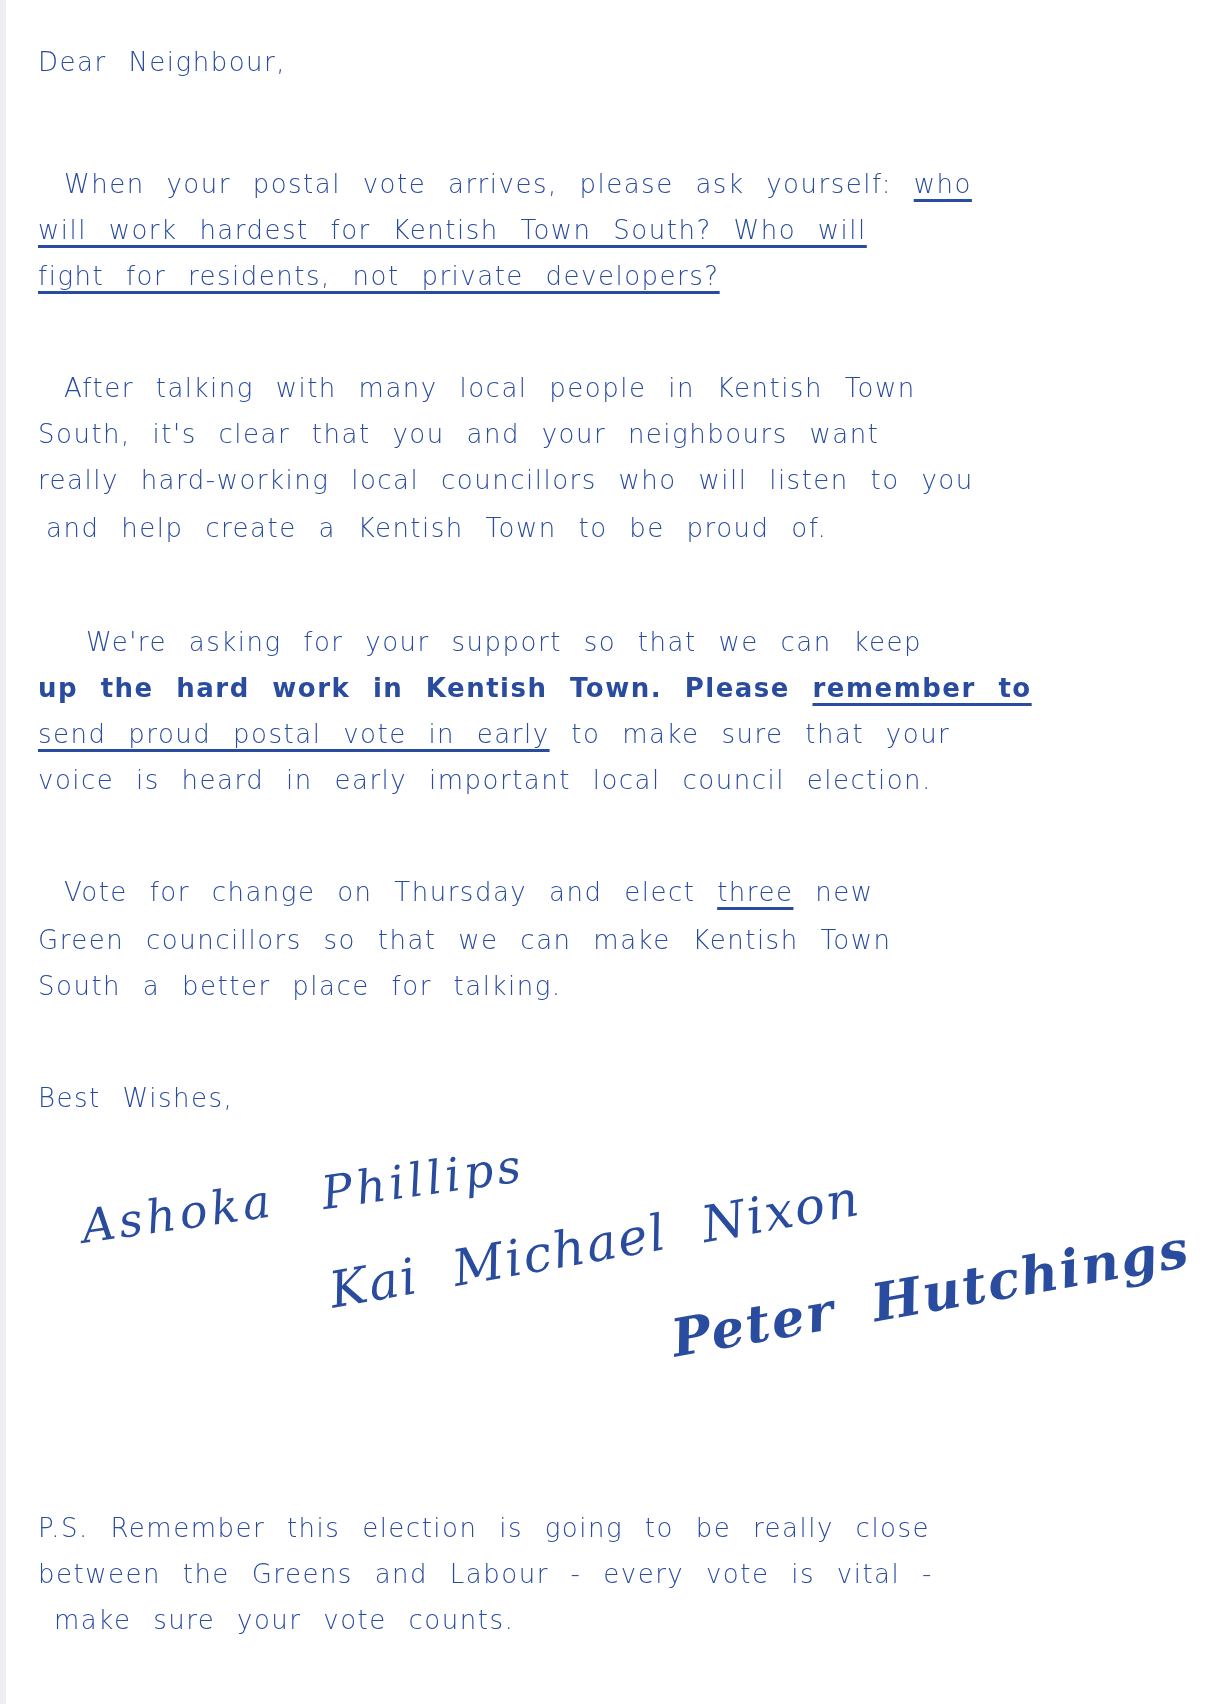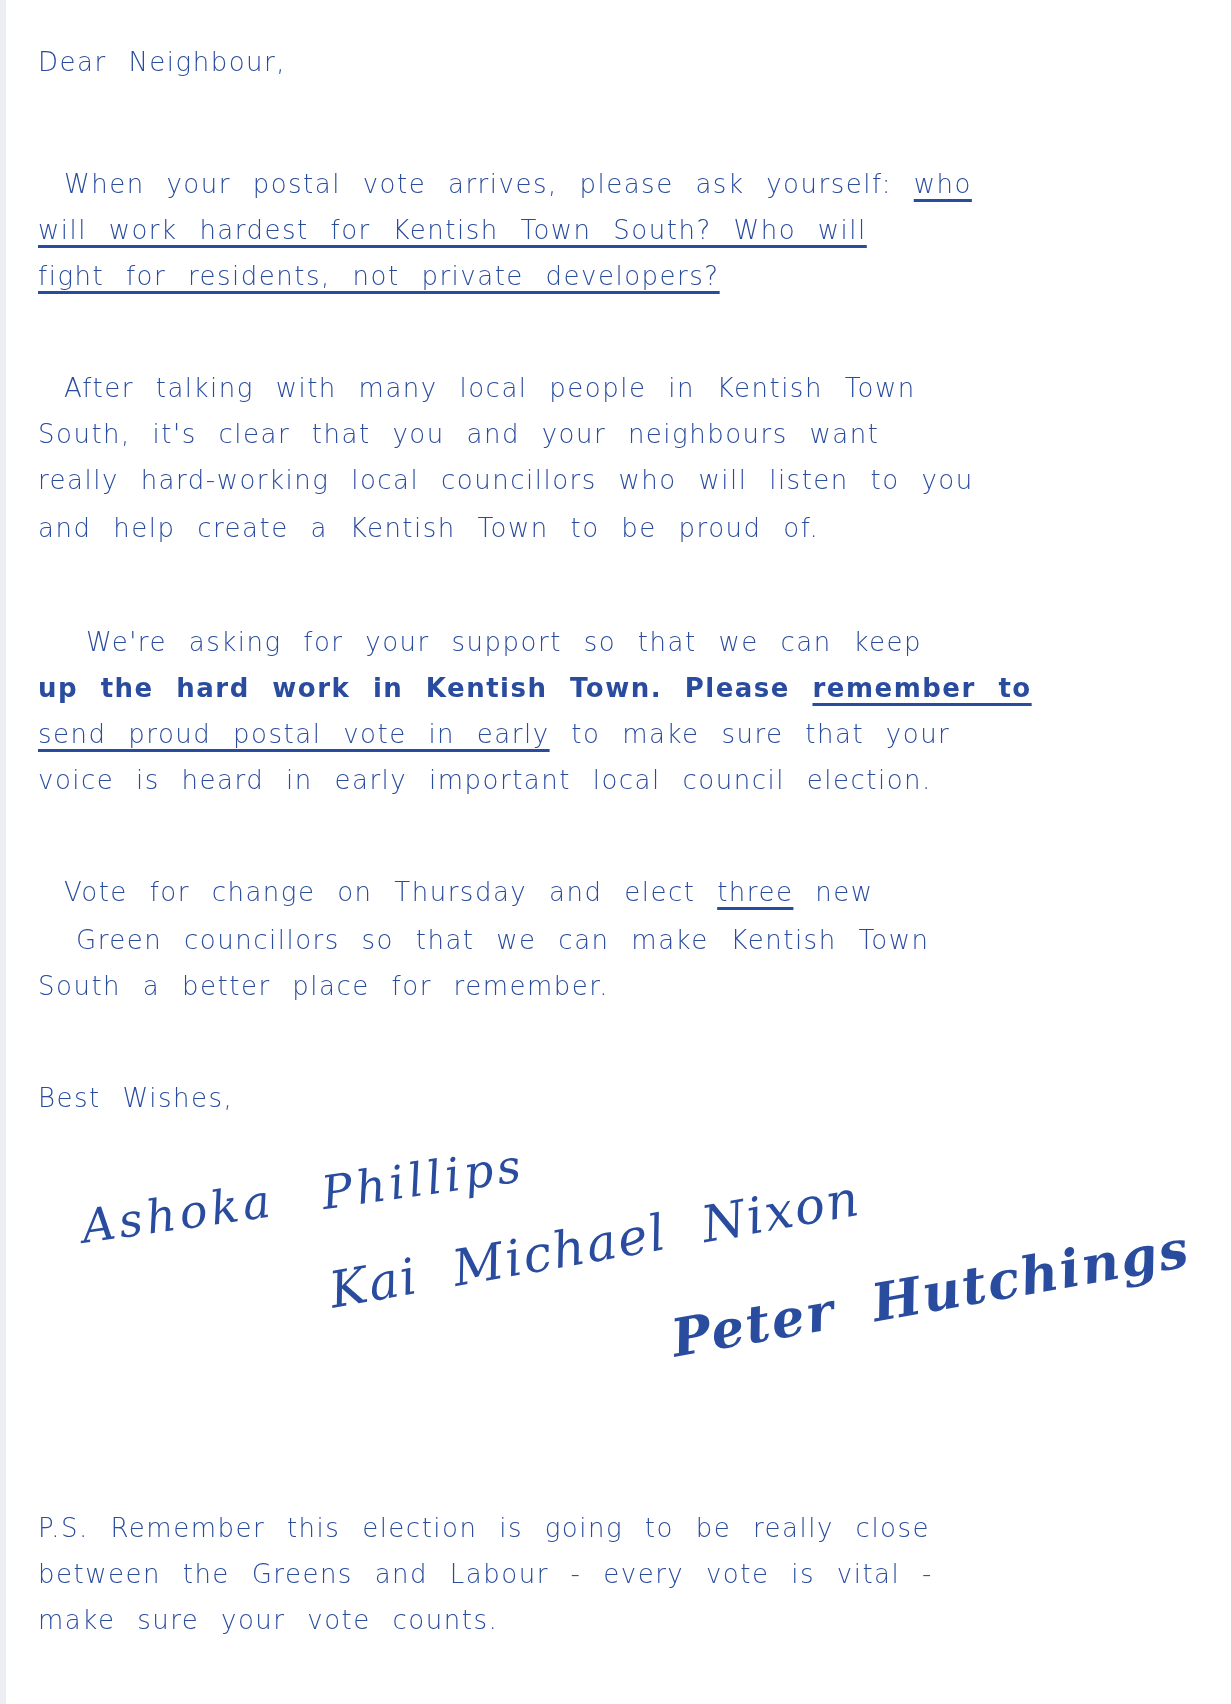--- a/index.html
+++ b/index.html
@@ -65,41 +65,41 @@
   <div>
     <div class="line" style="top:164px; left:26px;text-align:right;"><span>When your postal vote arrives, please ask yourself: </span><span class="u">who</span></div>
     <div class="line" style="top:210px;"><span class="u">will work hardest for Kentish Town South? Who will</span></div>
     <div class="line" style="top:256px;"><span class="u">fight for residents, not private developers?</span></div>
   </div>
 
   <div>
     <div class="line" style="top:368px; left:26px;">After talking with many local people in Kentish Town</div>
     <div class="line" style="top:414px;">South, it's clear that you and your neighbours want</div>
     <div class="line" style="top:460px;">really hard-working local councillors who will listen to you</div>
-    <div class="line" style="top:508px;">and help create a Kentish Town to be proud of.</div>
+    <div class="line" style="top:508px;margin-left:8px;">and help create a Kentish Town to be proud of.</div>
   </div>
 
   <div>
     <div class="line" style="top:622px; left:26px;margin-left:22px;"><span>We're asking for your support so that we can keep</span></div>
     <div class="line" style="top:668px;font-weight:bold;"><span>up the hard work in Kentish Town. Please </span><span class="u">remember to</span></div>
     <div class="line" style="top:714px;"><span class="u">send proud postal vote in early</span><span> to make sure that your</span></div>
     <div class="line" style="top:760px;"><span>voice is heard in early important local council election.</span></div>
   </div>
 
   <div>
     <div class="line" style="top:872px; left:26px;"><span>Vote for change on Thursday and elect </span><span class="u">three</span><span> new</span></div>
-    <div class="line" style="top:920px;margin-left:38px;"><span>Green councillors so that we can make Kentish Town</span></div>
-    <div class="line" style="top:966px;"><span>South a better place for remember.</span></div>
+    <div class="line" style="top:920px;"><span>Green councillors so that we can make Kentish Town</span></div>
+    <div class="line" style="top:966px;"><span>South a better place for talking.</span></div>
   </div>
 
   <div class="line" style="top:1078px;">Best Wishes,</div>
 
   <div class="sig" style="left:44px; top:1200px; font-size:46px; transform:rotate(-8deg); transform-origin:left center; letter-spacing:4px; word-spacing:30px;">Ashoka Phillips</div>
   <div class="sig" style="left:292px; top:1262px; font-size:50px; transform:rotate(-10deg); transform-origin:left center; letter-spacing:2px; word-spacing:18px;">Kai Michael Nixon</div>
   <div class="sig" style="left:634px; top:1308px; font-size:52px; font-weight:bold; transform:rotate(-10deg); transform-origin:left center; letter-spacing:2px; word-spacing:18px;">Peter Hutchings</div>
 
   <div>
     <div class="line" style="top:1508px;">P.S. Remember this election is going to be really close</div>
     <div class="line" style="top:1554px;">between the Greens and Labour - every vote is vital -</div>
-    <div class="line" style="top:1600px;">make sure your vote counts.</div>
+    <div class="line" style="top:1600px;margin-left:16px;">make sure your vote counts.</div>
   </div>
 
 </div>
 
 </body></html>

